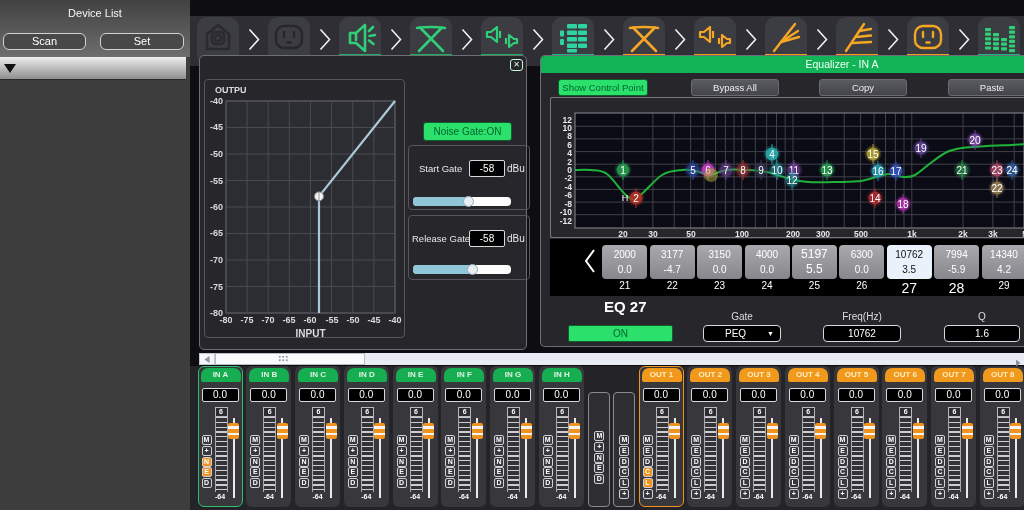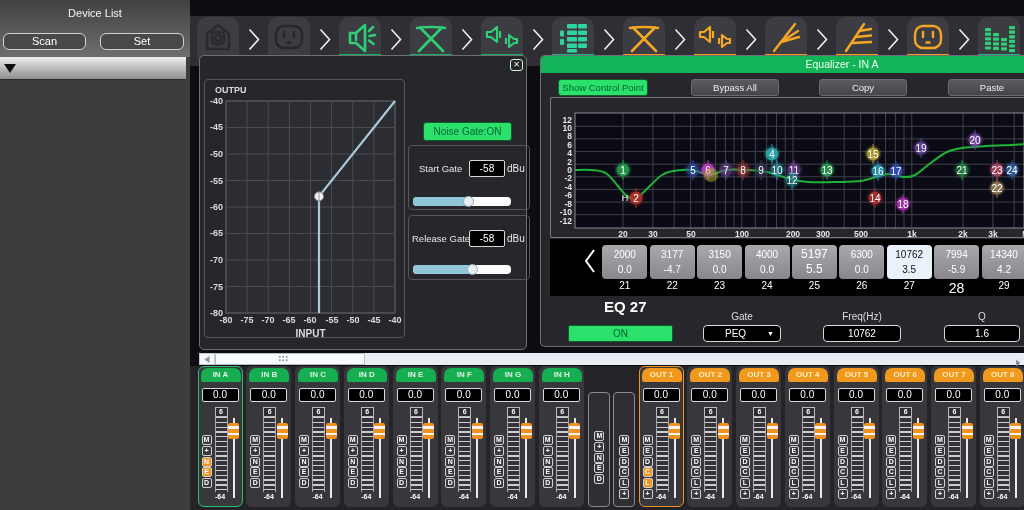--- a/index.html
+++ b/index.html
@@ -458,21 +458,21 @@
       <div class="abs" style="left:108.7px;top:224px;width:45px;text-align:center;font-size:10px;color:#fff;">22</div>
       <div class="abs" style="left:156.1px;top:189px;width:45px;height:34px;background:linear-gradient(#a9a9ad,#86868c);border-radius:4px;color:#fff;font-size:10px;text-align:center;line-height:15px;padding-top:2px;">3150<br>0.0</div>
       <div class="abs" style="left:156.1px;top:224px;width:45px;text-align:center;font-size:10px;color:#fff;">23</div>
       <div class="abs" style="left:203.5px;top:189px;width:45px;height:34px;background:linear-gradient(#a9a9ad,#86868c);border-radius:4px;color:#fff;font-size:10px;text-align:center;line-height:15px;padding-top:2px;">4000<br>0.0</div>
       <div class="abs" style="left:203.5px;top:224px;width:45px;text-align:center;font-size:10px;color:#fff;">24</div>
       <div class="abs" style="left:250.9px;top:189px;width:45px;height:34px;background:linear-gradient(#a9a9ad,#86868c);border-radius:4px;color:#fff;font-size:12px;text-align:center;line-height:15px;padding-top:2px;">5197<br>5.5</div>
       <div class="abs" style="left:250.9px;top:224px;width:45px;text-align:center;font-size:10px;color:#fff;">25</div>
       <div class="abs" style="left:298.3px;top:189px;width:45px;height:34px;background:linear-gradient(#a9a9ad,#86868c);border-radius:4px;color:#fff;font-size:10px;text-align:center;line-height:15px;padding-top:2px;">6300<br>0.0</div>
       <div class="abs" style="left:298.3px;top:224px;width:45px;text-align:center;font-size:10px;color:#fff;">26</div>
       <div class="abs" style="left:345.7px;top:189px;width:45px;height:34px;background:#e9f1fa;border-radius:4px;color:#111;font-size:10px;text-align:center;line-height:15px;padding-top:2px;">10762<br>3.5</div>
-      <div class="abs" style="left:345.7px;top:224px;width:45px;text-align:center;font-size:10px;color:#fff;">27</div>
+      <div class="abs" style="left:345.7px;top:224px;width:45px;text-align:center;font-size:14px;color:#fff;">27</div>
       <div class="abs" style="left:393.1px;top:189px;width:45px;height:34px;background:linear-gradient(#a9a9ad,#86868c);border-radius:4px;color:#fff;font-size:10px;text-align:center;line-height:15px;padding-top:2px;">7994<br>-5.9</div>
       <div class="abs" style="left:393.1px;top:224px;width:45px;text-align:center;font-size:14px;color:#fff;">28</div>
       <div class="abs" style="left:440.5px;top:189px;width:45px;height:34px;background:linear-gradient(#a9a9ad,#86868c);border-radius:4px;color:#fff;font-size:10px;text-align:center;line-height:15px;padding-top:2px;">14340<br>4.2</div>
       <div class="abs" style="left:440.5px;top:224px;width:45px;text-align:center;font-size:10px;color:#fff;">29</div>
       <div class="abs" style="left:63px;top:242px;font-size:15px;font-weight:bold;color:#fff;">EQ 27</div>
       <div class="greenbtn" style="left:27px;top:269px;width:105px;height:17px;font-size:10px;line-height:16px;border-radius:2px;color:#063;">ON</div>
       <div class="abs" style="left:162px;top:255px;width:78px;text-align:center;font-size:10px;color:#ddd;">Gate</div>
       <div class="blackbox abs" style="left:162px;top:269px;width:78px;height:17px;font-size:10px;line-height:15px;border-radius:4px;">PEQ<span style="float:right;margin-right:6px;font-size:7px;">▼</span></div>
       <div class="abs" style="left:282px;top:255px;width:78px;text-align:center;font-size:10px;color:#ddd;">Freq(Hz)</div>
       <div class="blackbox abs" style="left:282px;top:269px;width:78px;height:17px;font-size:10px;line-height:15px;border-radius:4px;">10762</div>

